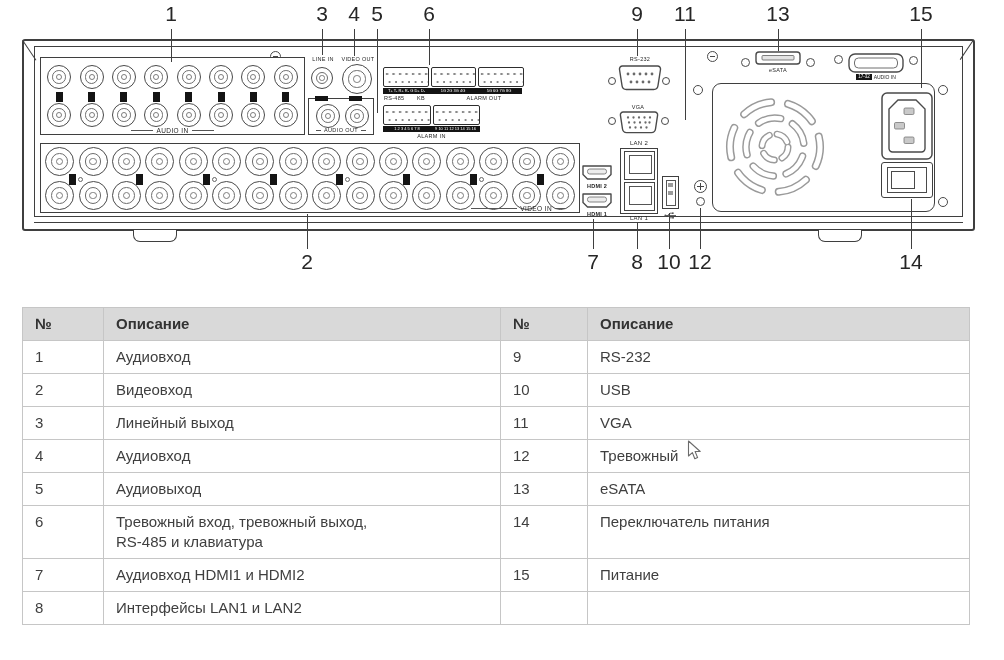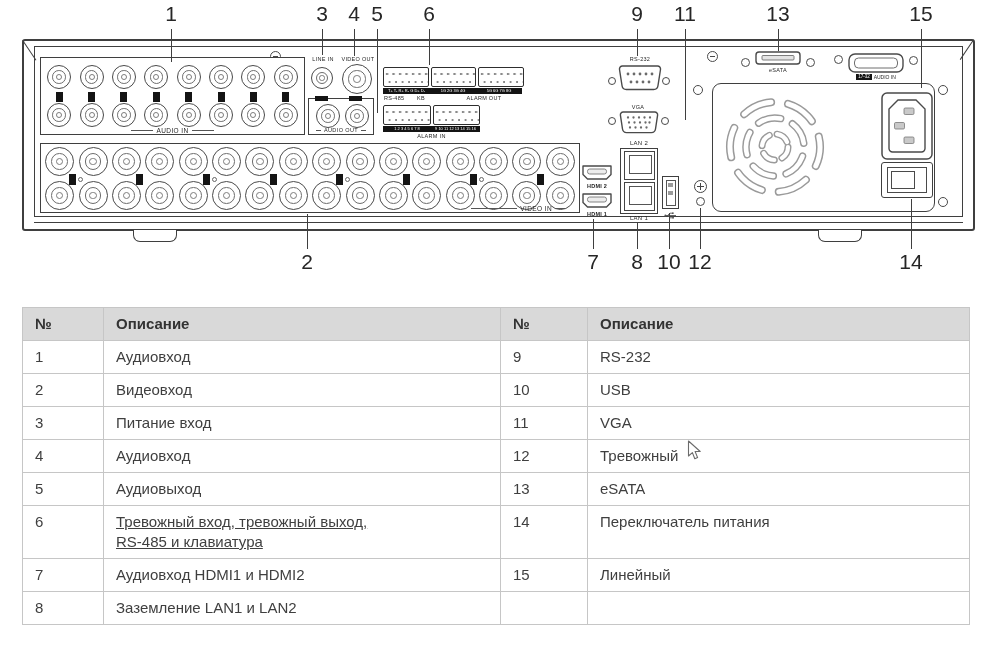--- a/index.html
+++ b/index.html
@@ -54,21 +54,21 @@
   
   .cnum{position:absolute;font-size:21px;color:#262626;transform:translateX(-50%);line-height:24px;}
   .cline{position:absolute;width:1.2px;background:#3f3f3f;}
   
   .desc-table{position:absolute;left:22px;top:307px;width:948px;border-collapse:collapse;
               font-size:15px;color:#3f3f3f;table-layout:fixed;}
   .desc-table th,.desc-table td{border:1px solid #c6c6c6;padding:6px 12px;text-align:left;
               vertical-align:top;line-height:20px;font-weight:normal;}
   .desc-table th{background:#d9d9d9;font-weight:bold;color:#333;}
   .desc-table td{background:#fff;}
-  .ml{white-space:pre-line;line-height:23px;text-decoration:underline;}
+  .ml{white-space:pre-line;line-height:23px;}
   .lanlbl{font-size:6px;}
   .hdmilbl{font-size:5.5px;font-weight:bold;letter-spacing:.2px;}
 </style>
 </head>
 <body>
 
 <div class="stage">
 
   <div class="abs" style="left:0;top:0;width:1004px;height:300px;">
 
@@ -422,21 +422,21 @@
         <td>RS-232</td>
       </tr>
       <tr>
         <td>2</td>
         <td>Видеовход</td>
         <td>10</td>
         <td>USB</td>
       </tr>
       <tr>
         <td>3</td>
-        <td>Питание вход</td>
+        <td>Линейный выход</td>
         <td>11</td>
         <td>VGA</td>
       </tr>
       <tr>
         <td>4</td>
         <td>Аудиовход</td>
         <td>12</td>
         <td>Тревожный</td>
       </tr>
       <tr>
@@ -449,25 +449,25 @@
         <td>6</td>
         <td class="ml">Тревожный вход, тревожный выход,
 RS-485 и клавиатура</td>
         <td>14</td>
         <td>Переключатель питания</td>
       </tr>
       <tr>
         <td>7</td>
         <td>Аудиовход HDMI1 и HDMI2</td>
         <td>15</td>
-        <td>Линейный</td>
+        <td>Питание</td>
       </tr>
       <tr>
         <td>8</td>
-        <td>Заземление LAN1 и LAN2</td>
+        <td>Интерфейсы LAN1 и LAN2</td>
         <td></td>
         <td></td>
       </tr>
     </tbody>
   </table>
 
   <svg class="abs" style="left:687px;top:440px;" width="15" height="21" viewBox="0 0 15 21">
     <path d="M1.5 1 L1.5 16 L5.4 12.6 L7.8 18.8 L10.6 17.6 L8.1 11.5 L13.2 11.5 Z" fill="#fff" stroke="#6b6b6b" stroke-width="1.1" stroke-linejoin="round"></path>
   </svg>
 

